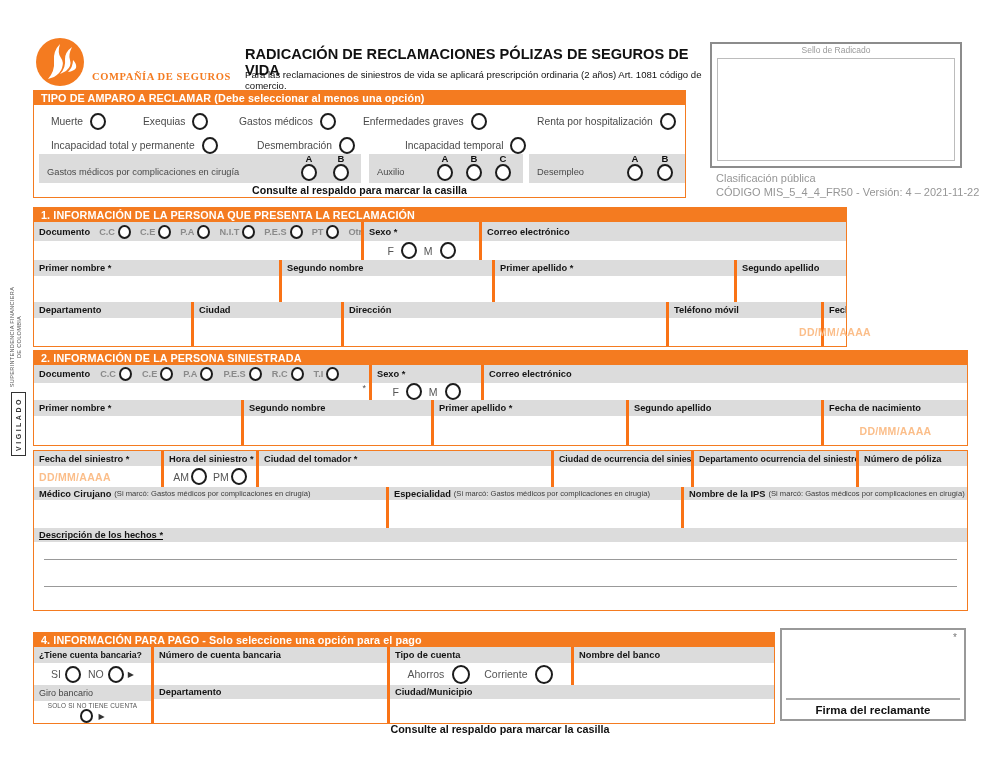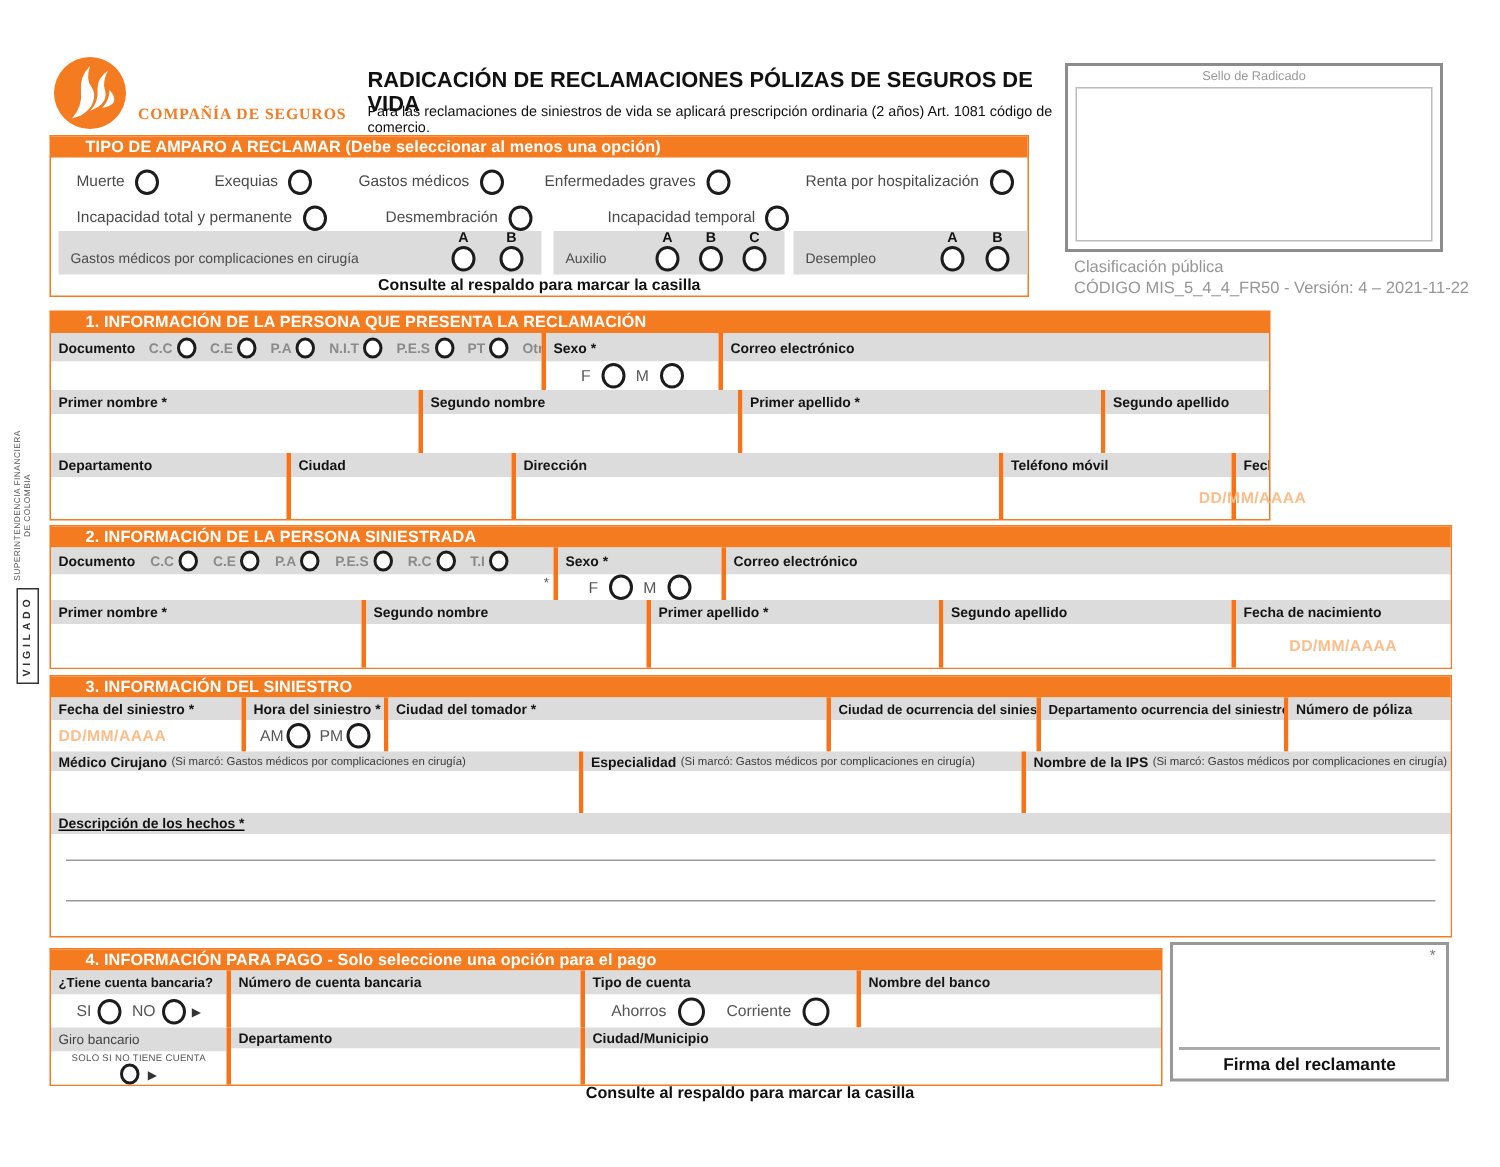--- a/index.html
+++ b/index.html
@@ -27,21 +27,21 @@
               transform:rotate(-90deg); transform-origin:left top;
               font-size:5.6px; line-height:6.6px; color:#555; text-align:center; letter-spacing:0.3px; }
   .vigilado { position:absolute; left:11px; top:456px; width:64px; height:15px;
               transform:rotate(-90deg); transform-origin:left top;
               border:1px solid #333; font-size:7px; font-weight:bold; color:#333;
               text-align:center; line-height:13px; letter-spacing:2.5px; }
 
   
   .sec { position:absolute; border:1.5px solid #F47B20; background:#fff; }
   .bar { background:#F47B20; color:#fff; font-weight:bold; font-size:10.8px;
-         line-height:14px; height:14px; padding-left:23px; letter-spacing:0.1px; white-space:nowrap; }
+         line-height:14px; height:14px; padding-left:7px; letter-spacing:0.1px; white-space:nowrap; }
   .grid { display:grid; }
   .cell { position:relative; border-left:3px solid #f97316; min-width:0; }
   .cell:first-child { border-left:none; }
   .strip { background:#DCDCDC; display:flex; align-items:center; padding:0 5px; overflow:hidden; }
   .lbl { font-weight:bold; font-size:9.3px; color:#141414; white-space:nowrap; }
   .note { font-weight:normal; font-size:7.6px; color:#3a3a3a; white-space:nowrap; }
   .val { display:flex; align-items:center; background:#fff; }
   .radio { border:2px solid #1c1c1c; border-radius:50%; background:#fff; flex:none; display:inline-block; }
   .r13 { width:13px; height:14px; }
   .r16 { width:16px; height:17px; }
@@ -391,21 +391,20 @@
             <span class="lbl">Fecha de nacimiento</span>
           </div>
           <div class="val" style="height:29px;justify-content:center;">
             <span class="ph">DD/MM/AAAA</span>
           </div>
         </div>
     </div>
   </div>
 
   <div class="sec" style="left:33px;top:450px;width:935px;">
-    <div class="bar">3. INFORMACIÓN DEL SINIESTRO</div>
 
     <div class="grid" style="grid-template-columns:127px 95px 295px 140px 165px 1fr;">
       <div class="cell">
           <div class="strip" style="height:15px;">
             <span class="lbl">Fecha del siniestro *</span>
           </div>
         <div class="val" style="height:21px;padding-left:5px;">
             <span class="ph">DD/MM/AAAA</span>
           </div>
         </div>

